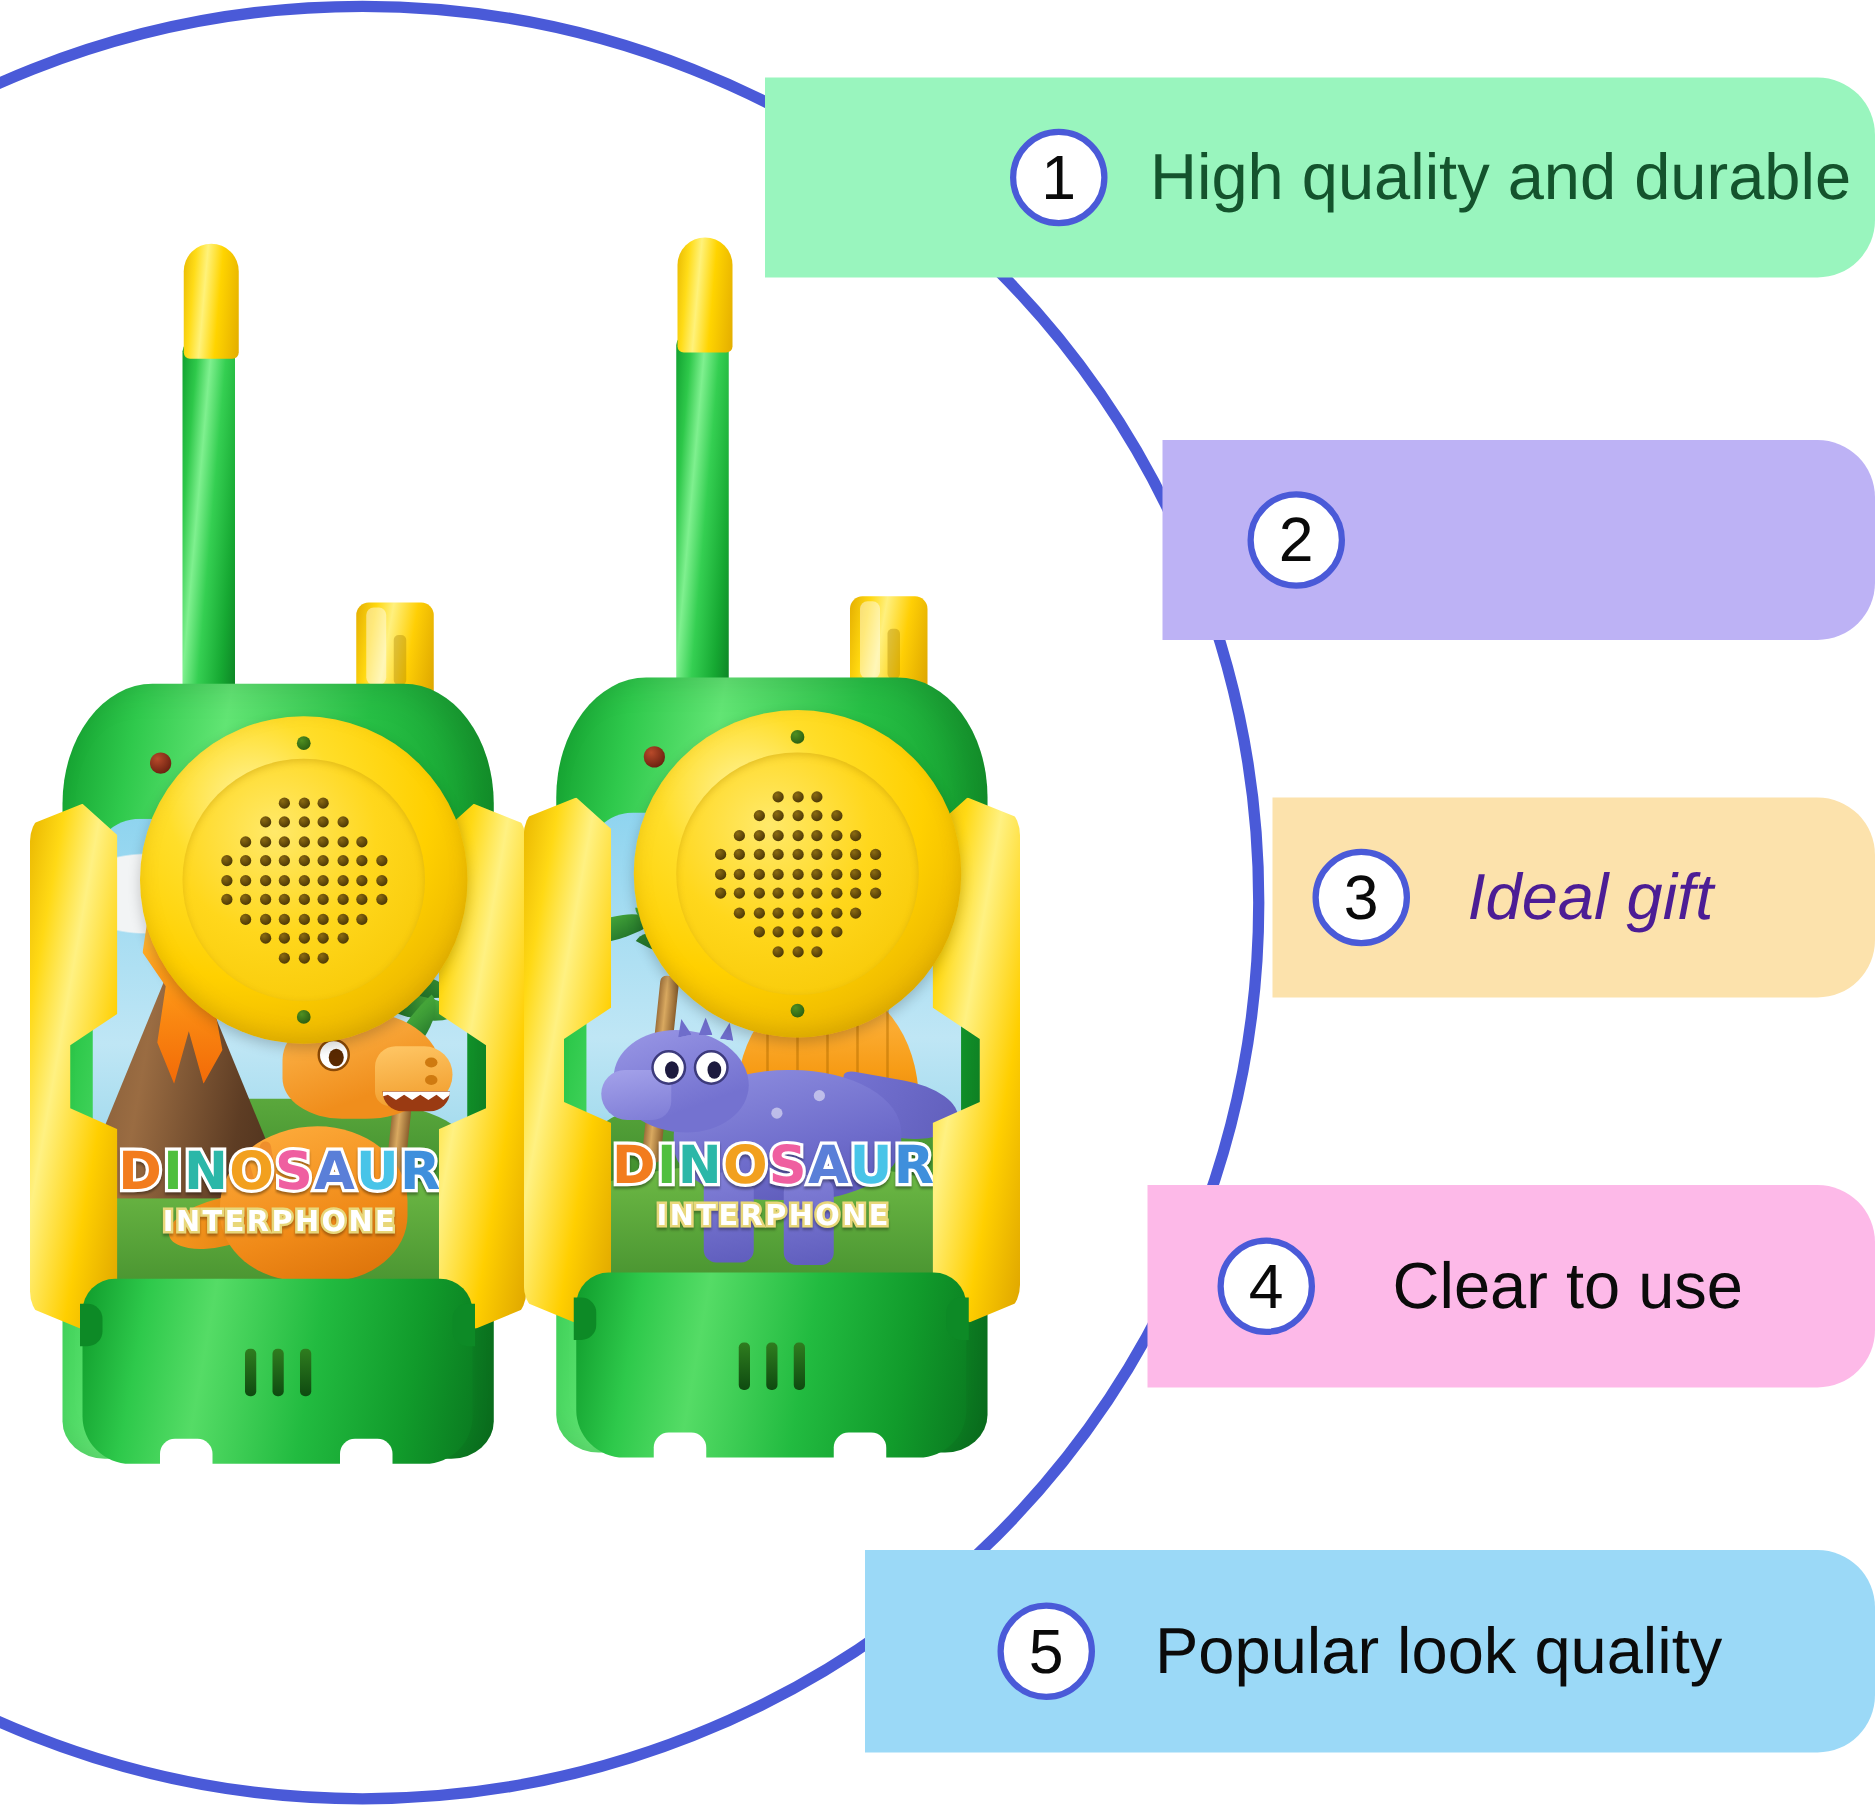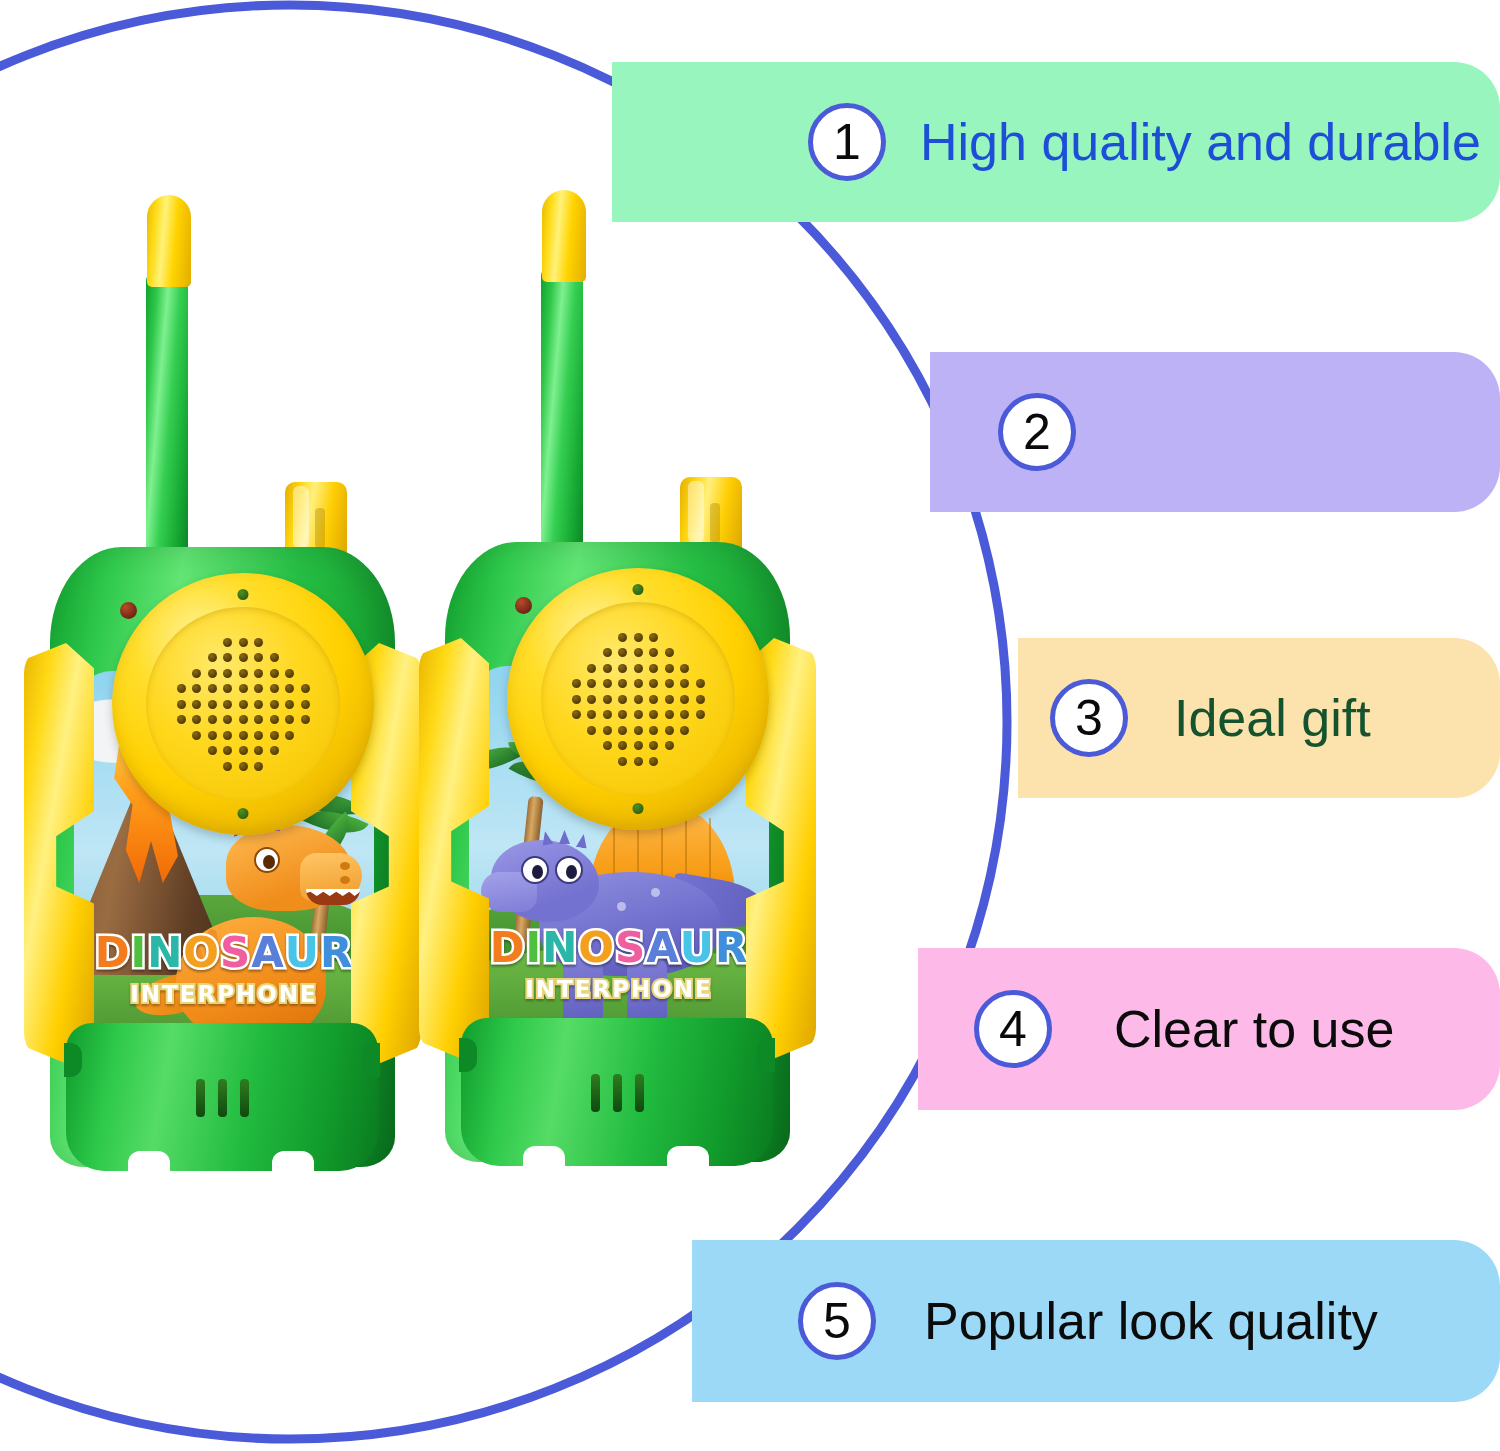--- a/index.html
+++ b/index.html
@@ -57,21 +57,21 @@
     box-shadow: inset -18px 0 30px rgba(0,0,0,.15);
   }
   
   .led {
     position: absolute; left: 70px; top: 55px; width: 17px; height: 17px;
     border-radius: 50%;
     background: radial-gradient(circle at 35% 30%, #b84a2a, #6d2211 75%);
   }
   
   .sticker {
-    position: absolute; left: 24px; top: 124px; width: 300px; height: 400px;
+    position: absolute; left: 24px; top: 108px; width: 300px; height: 400px;
     border-radius: 38px 38px 20px 20px;
     overflow: hidden;
   }
   .sky { position:absolute; inset:0; background: linear-gradient(180deg,#8fd4ef 0%,#bfe6f5 45%,#a9ddef 60%,#7cc4e4 72%,#7cc4e4 100%); }
   .ground { position:absolute; left:0; right:0; bottom:0; height:44%;
     background: linear-gradient(180deg,#5aa83c 0%,#3d8a2c 45%,#2f6f22 100%); border-radius: 40% 35% 0 0 / 26% 22% 0 0;}
   .ground2 { position:absolute; left:-10%; right:-10%; bottom:0; height:30%;
     background: linear-gradient(180deg,#6fbb46 0%,#3f8a2b 100%); border-radius: 50% 50% 0 0 / 40% 40% 0 0;}
 
   
@@ -498,28 +498,28 @@
         <div class="mic-slot" style="left:174px;"></div>
         <div class="foot-notch" style="left:62px;"></div>
         <div class="foot-notch" style="left:206px;"></div>
       </div>
     </div>
   </div>
 
   <div class="banners">
     <div class="banner b1" style="background: rgb(153, 245, 190);">
       <div class="badge" style="border-color: rgb(74, 90, 216);">1</div>
-      <div class="btext" style="color: #1d4ed8;">High quality and durable</div>
+      <div class="btext" style="color: #14532d;">High quality and durable</div>
     </div>
     <div class="banner b2" style="background: rgb(189, 178, 245);">
       <div class="badge" style="border-color: rgb(74, 90, 216);">2</div>
     </div>
     <div class="banner b3" style="background: rgb(252, 226, 172);">
       <div class="badge" style="border-color: rgb(74, 90, 216);">3</div>
-      <div class="btext" style="color: #14532d;">Ideal gift</div>
+      <div class="btext" style="color: #4c1d95; font-style: italic;">Ideal gift</div>
     </div>
     <div class="banner b4" style="background: rgb(253, 185, 232);">
       <div class="badge" style="border-color: rgb(74, 90, 216);">4</div>
       <div class="btext" style="color: rgb(11, 11, 11);">Clear to use</div>
     </div>
     <div class="banner b5" style="background: rgb(155, 217, 247);">
       <div class="badge" style="border-color: rgb(74, 90, 216);">5</div>
       <div class="btext" style="color: rgb(11, 11, 11);">Popular look quality</div>
     </div>
   </div>

